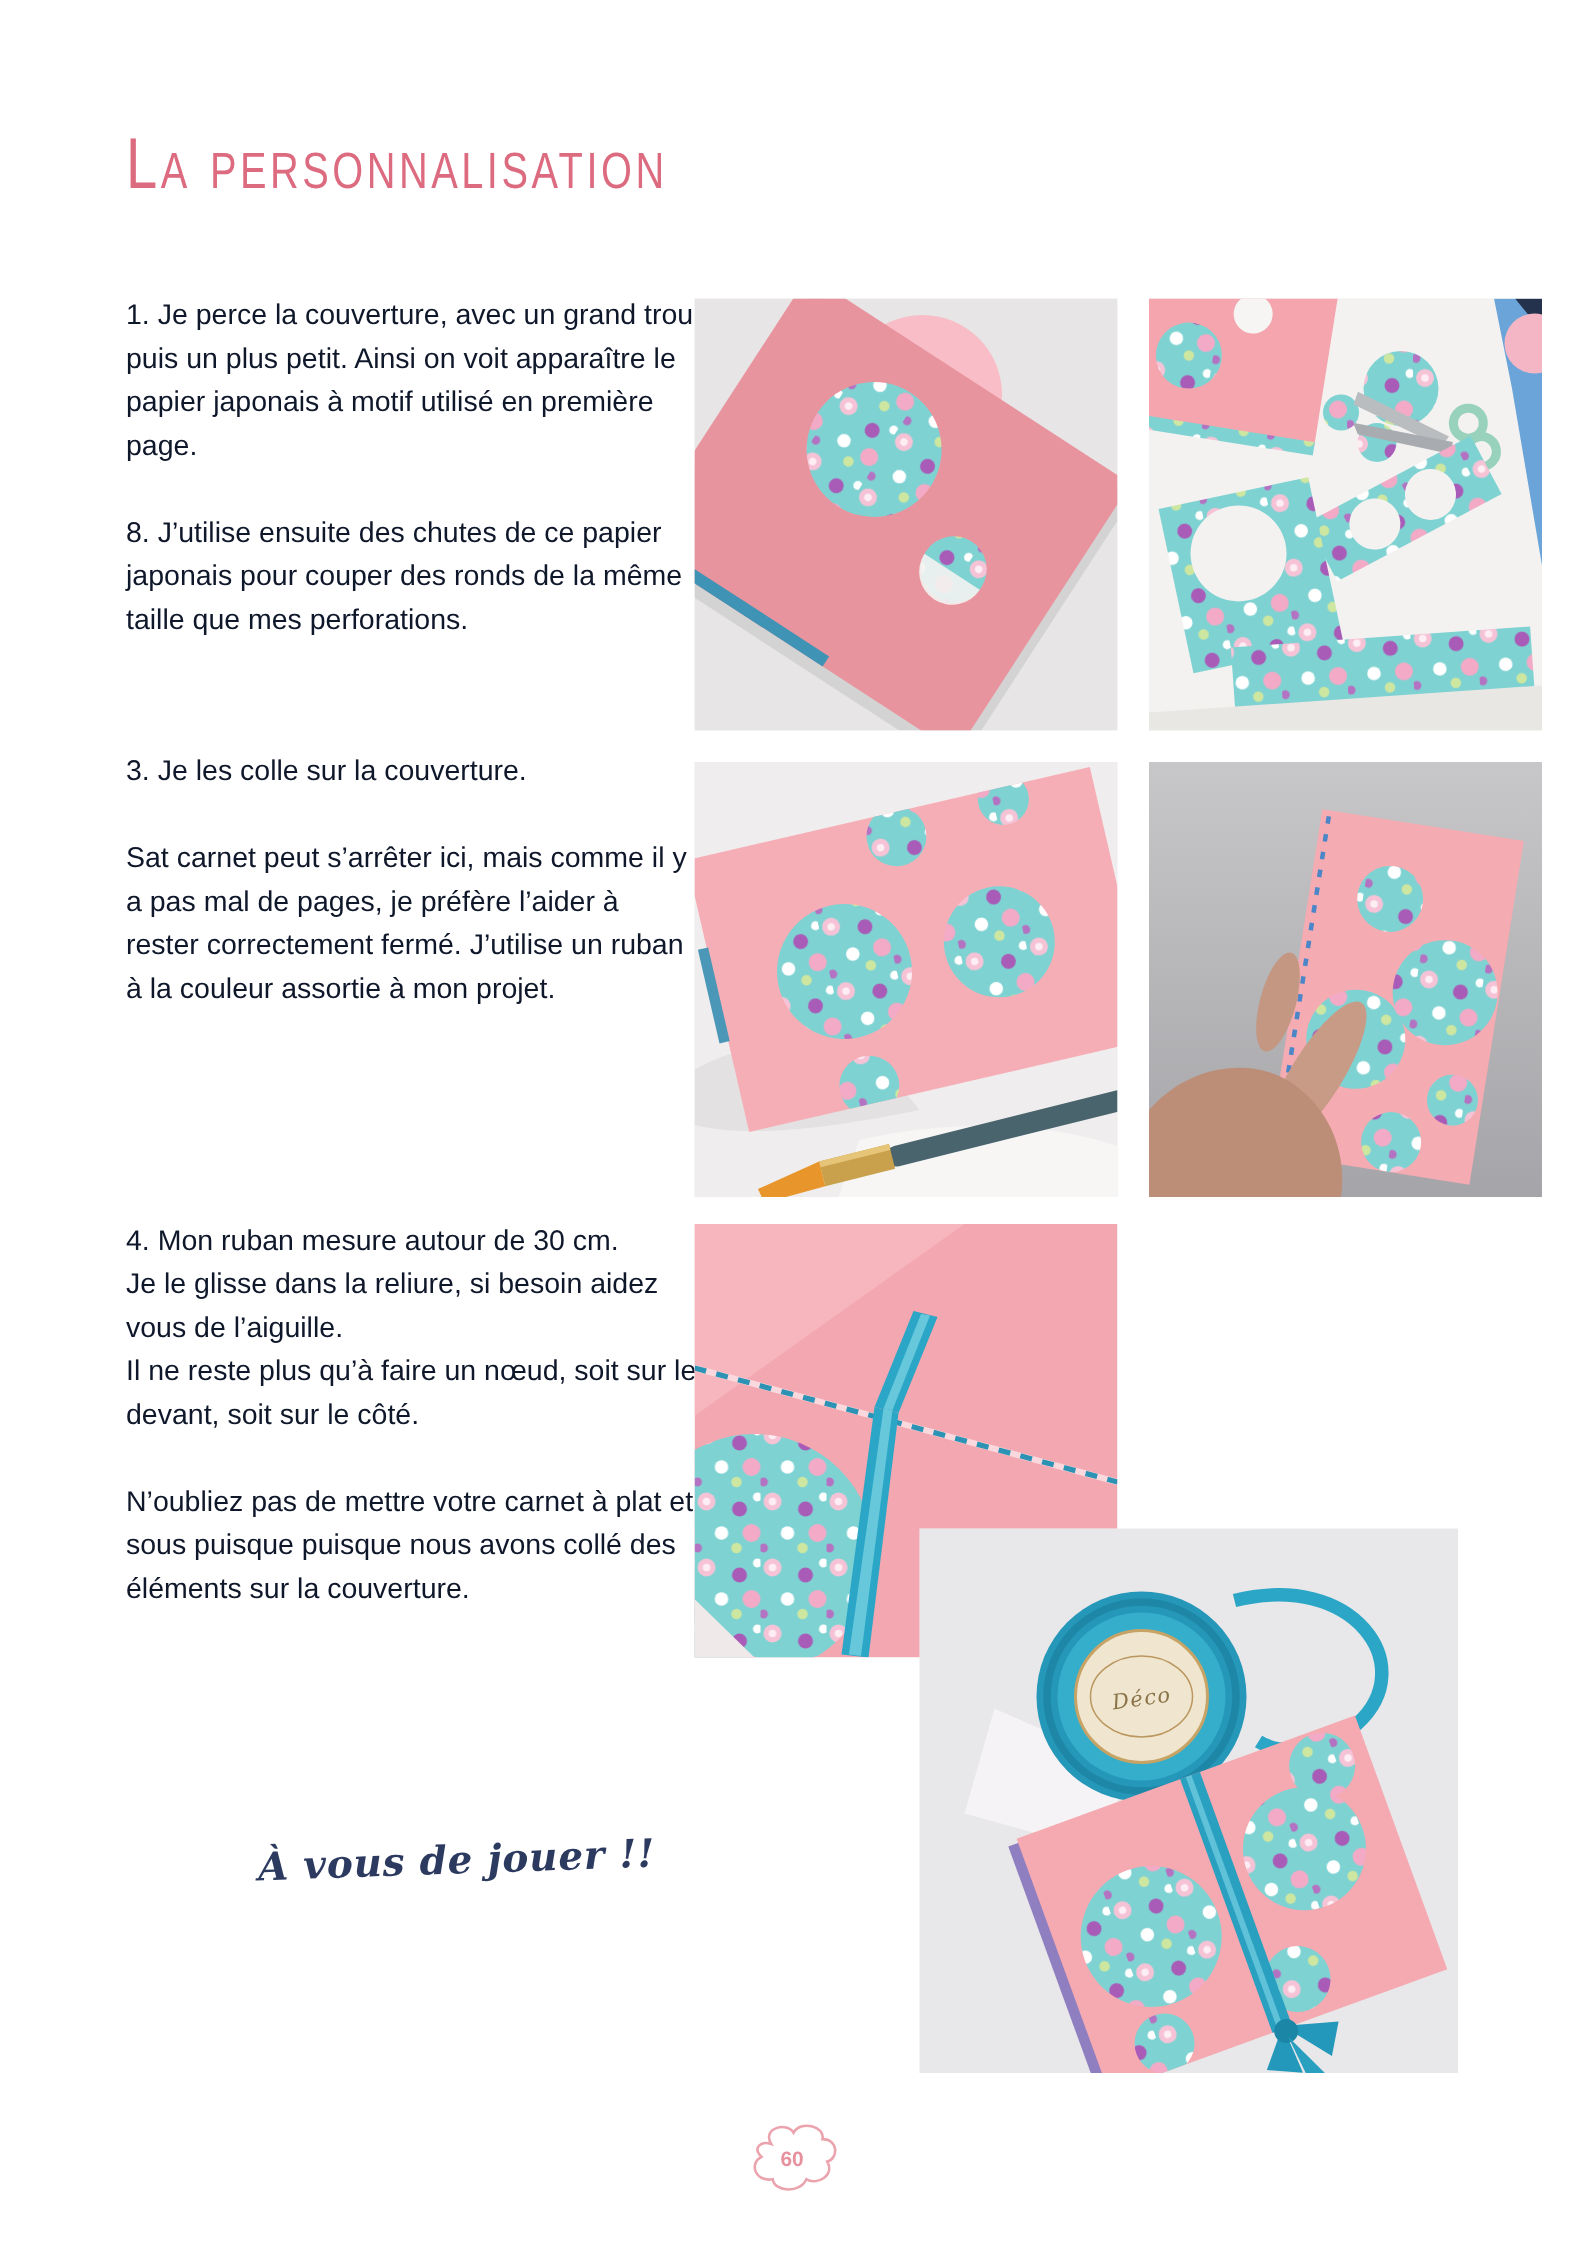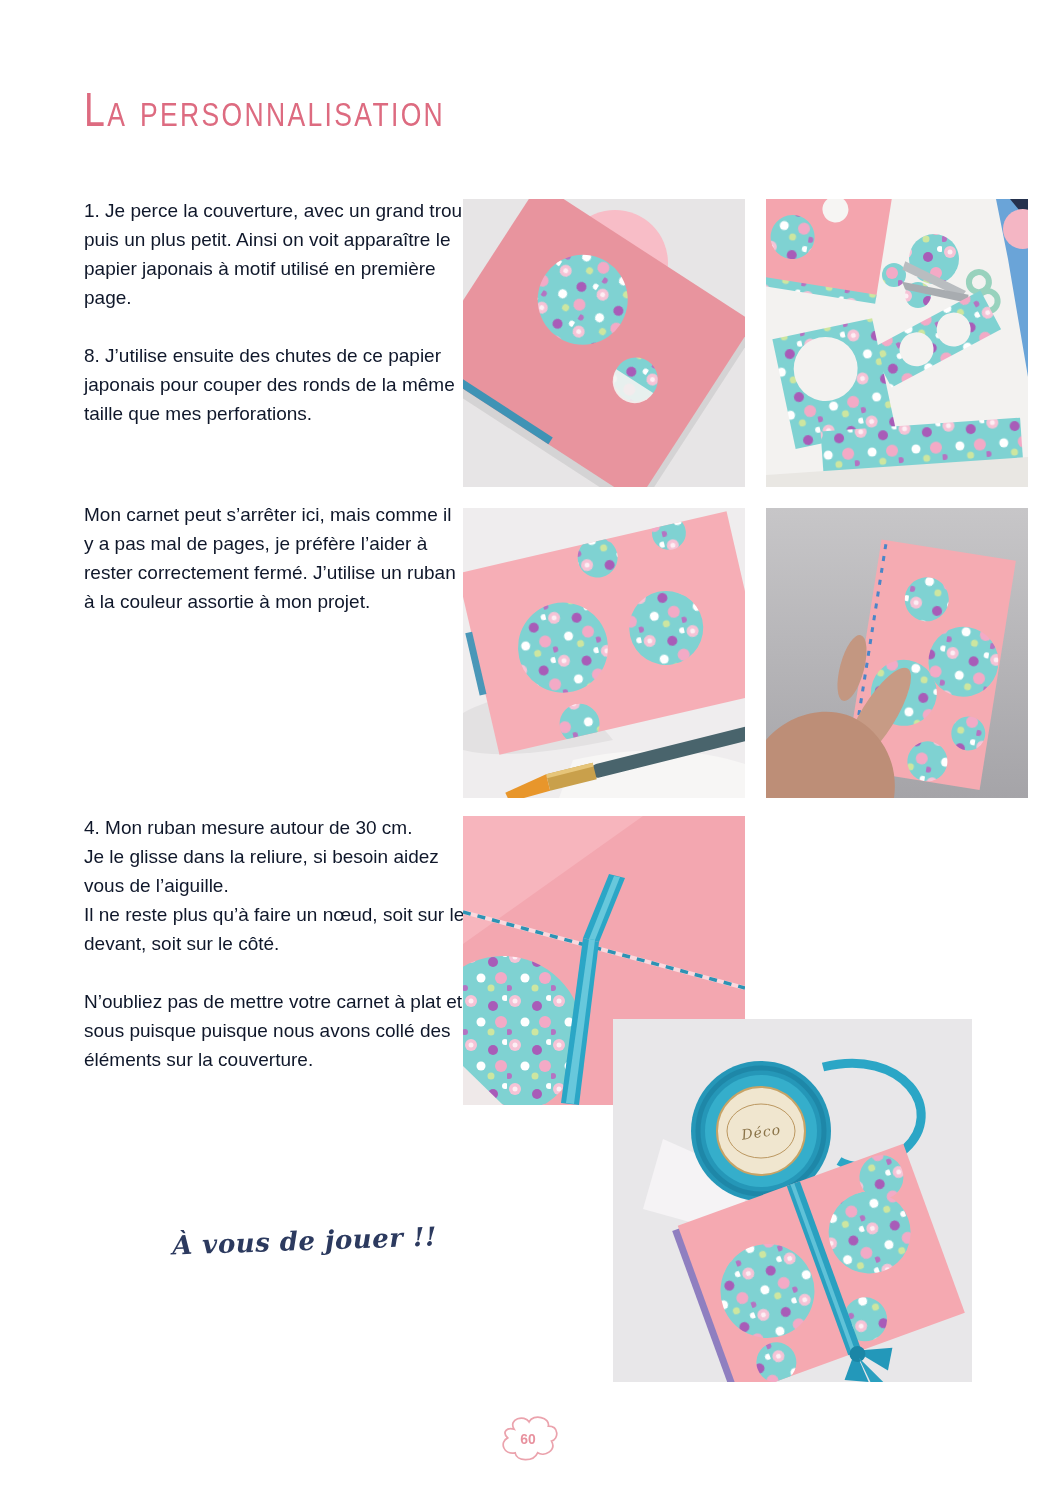--- a/index.html
+++ b/index.html
@@ -63,21 +63,22 @@
   </svg>
 
   <h1 class="title">La personnalisation</h1>
 
   <section class="block" id="block1">
     <p class="para">1. Je perce la couverture, avec un grand trou puis un plus petit. Ainsi on voit apparaître le papier japonais à motif utilisé en première page.</p>
     <p class="para">8. J’utilise ensuite des chutes de ce papier japonais pour couper des ronds de la même taille que mes perforations.</p>
   </section>
 
   <section class="block" id="block2">
-    <p class="para">Mon carnet peut s’arrêter ici, mais comme il y a pas mal de pages, je préfère l’aider à rester correctement fermé. J’utilise un ruban à la couleur assortie à mon projet.</p>
+    <p class="para">3. Je les colle sur la couverture.</p>
+    <p class="para">Sat carnet peut s’arrêter ici, mais comme il y a pas mal de pages, je préfère l’aider à rester correctement fermé. J’utilise un ruban à la couleur assortie à mon projet.</p>
   </section>
 
   <section class="block" id="block3">
     <p class="para">4. Mon ruban mesure autour de 30 cm.
 Je le glisse dans la reliure, si besoin aidez vous de l’aiguille.
 Il ne reste plus qu’à faire un nœud, soit sur le devant, soit sur le côté.</p>
     <p class="para">N’oubliez pas de mettre votre carnet à plat et sous puisque puisque nous avons collé des éléments sur la couverture.</p>
   </section>
 
   <figure class="photo" id="p1" style="margin:0">

